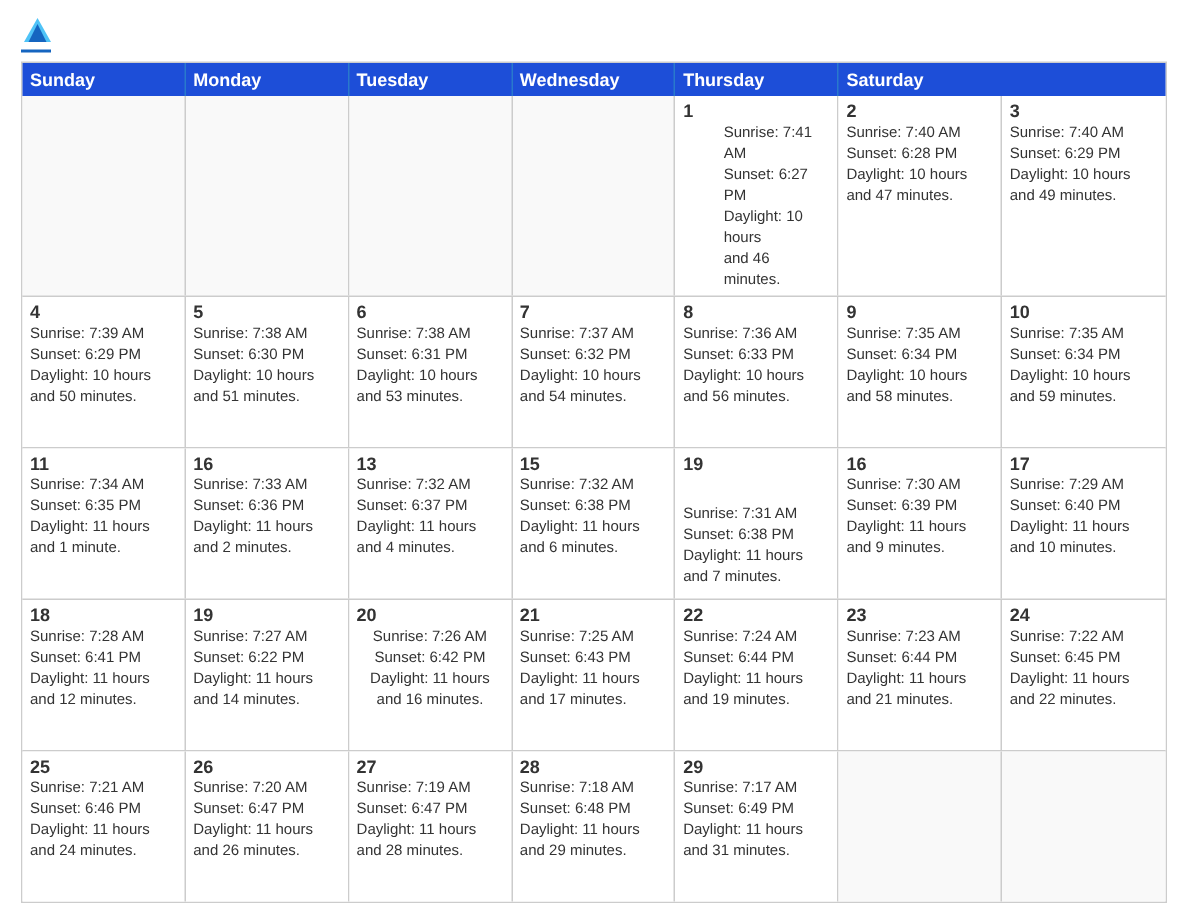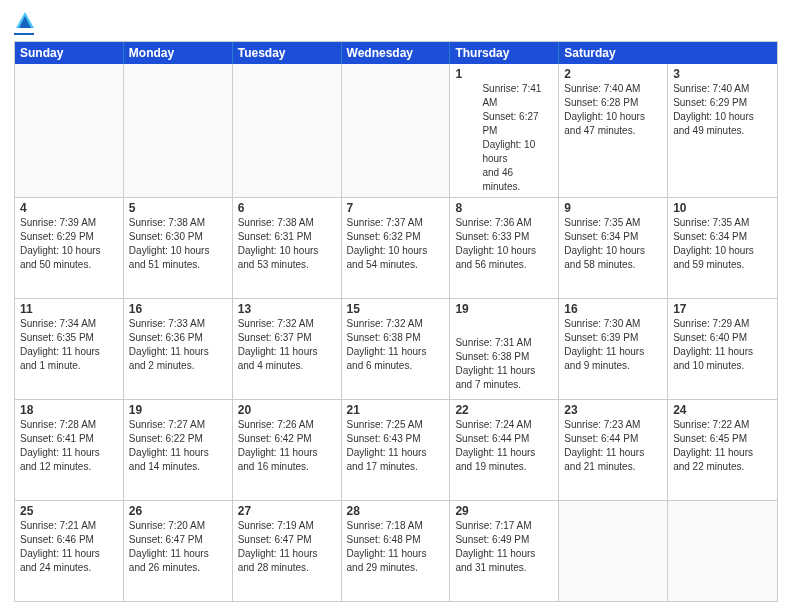--- a/index.html
+++ b/index.html
@@ -272,21 +272,21 @@
           </div>
           <div class="cal-cell">
             <div class="day-number">19</div>
             <div class="cell-info" style="white-space: pre-line;">Sunrise: 7:27 AM
 Sunset: 6:22 PM
 Daylight: 11 hours
 and 14 minutes.</div>
           </div>
           <div class="cal-cell">
             <div class="day-number">20</div>
-            <div class="cell-info" style="white-space: pre-line;">Sunrise: 7:26 AM
+            <div class="cell-info" style="white-space: pre-line; text-align: center;">Sunrise: 7:26 AM
 Sunset: 6:42 PM
 Daylight: 11 hours
 and 16 minutes.</div>
           </div>
           <div class="cal-cell">
             <div class="day-number">21</div>
             <div class="cell-info" style="white-space: pre-line;">Sunrise: 7:25 AM
 Sunset: 6:43 PM
 Daylight: 11 hours
 and 17 minutes.</div>

